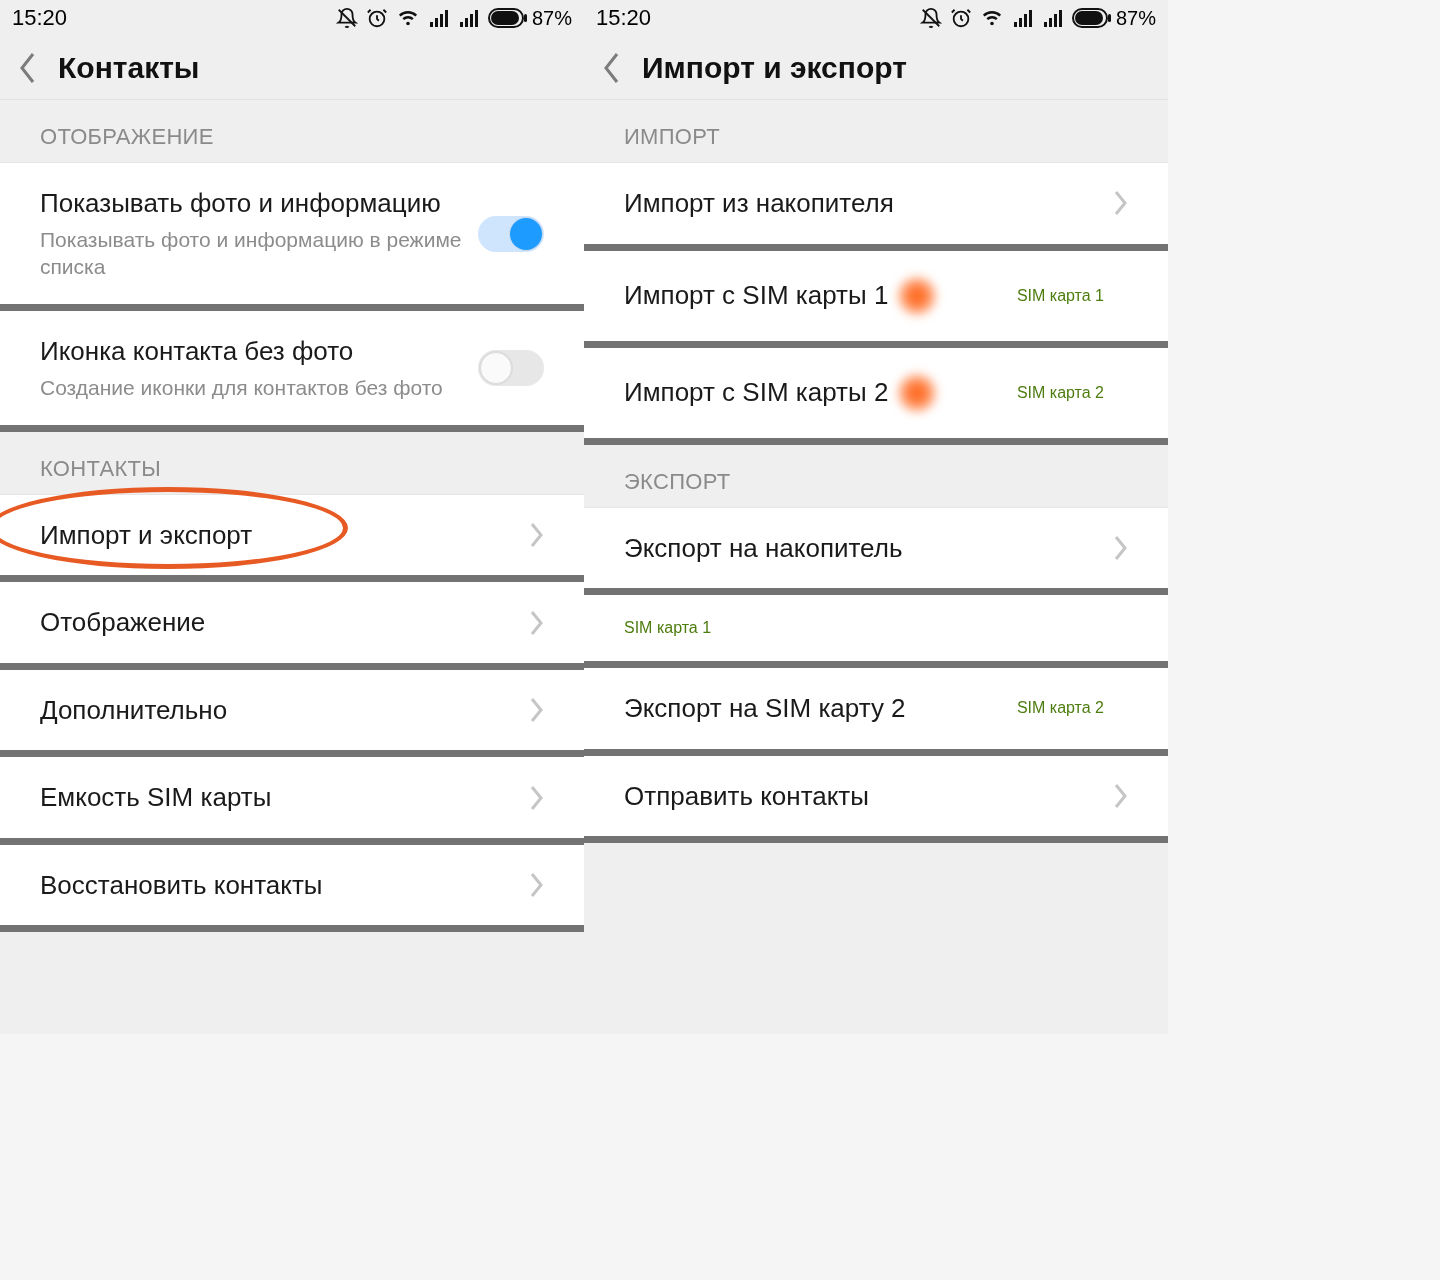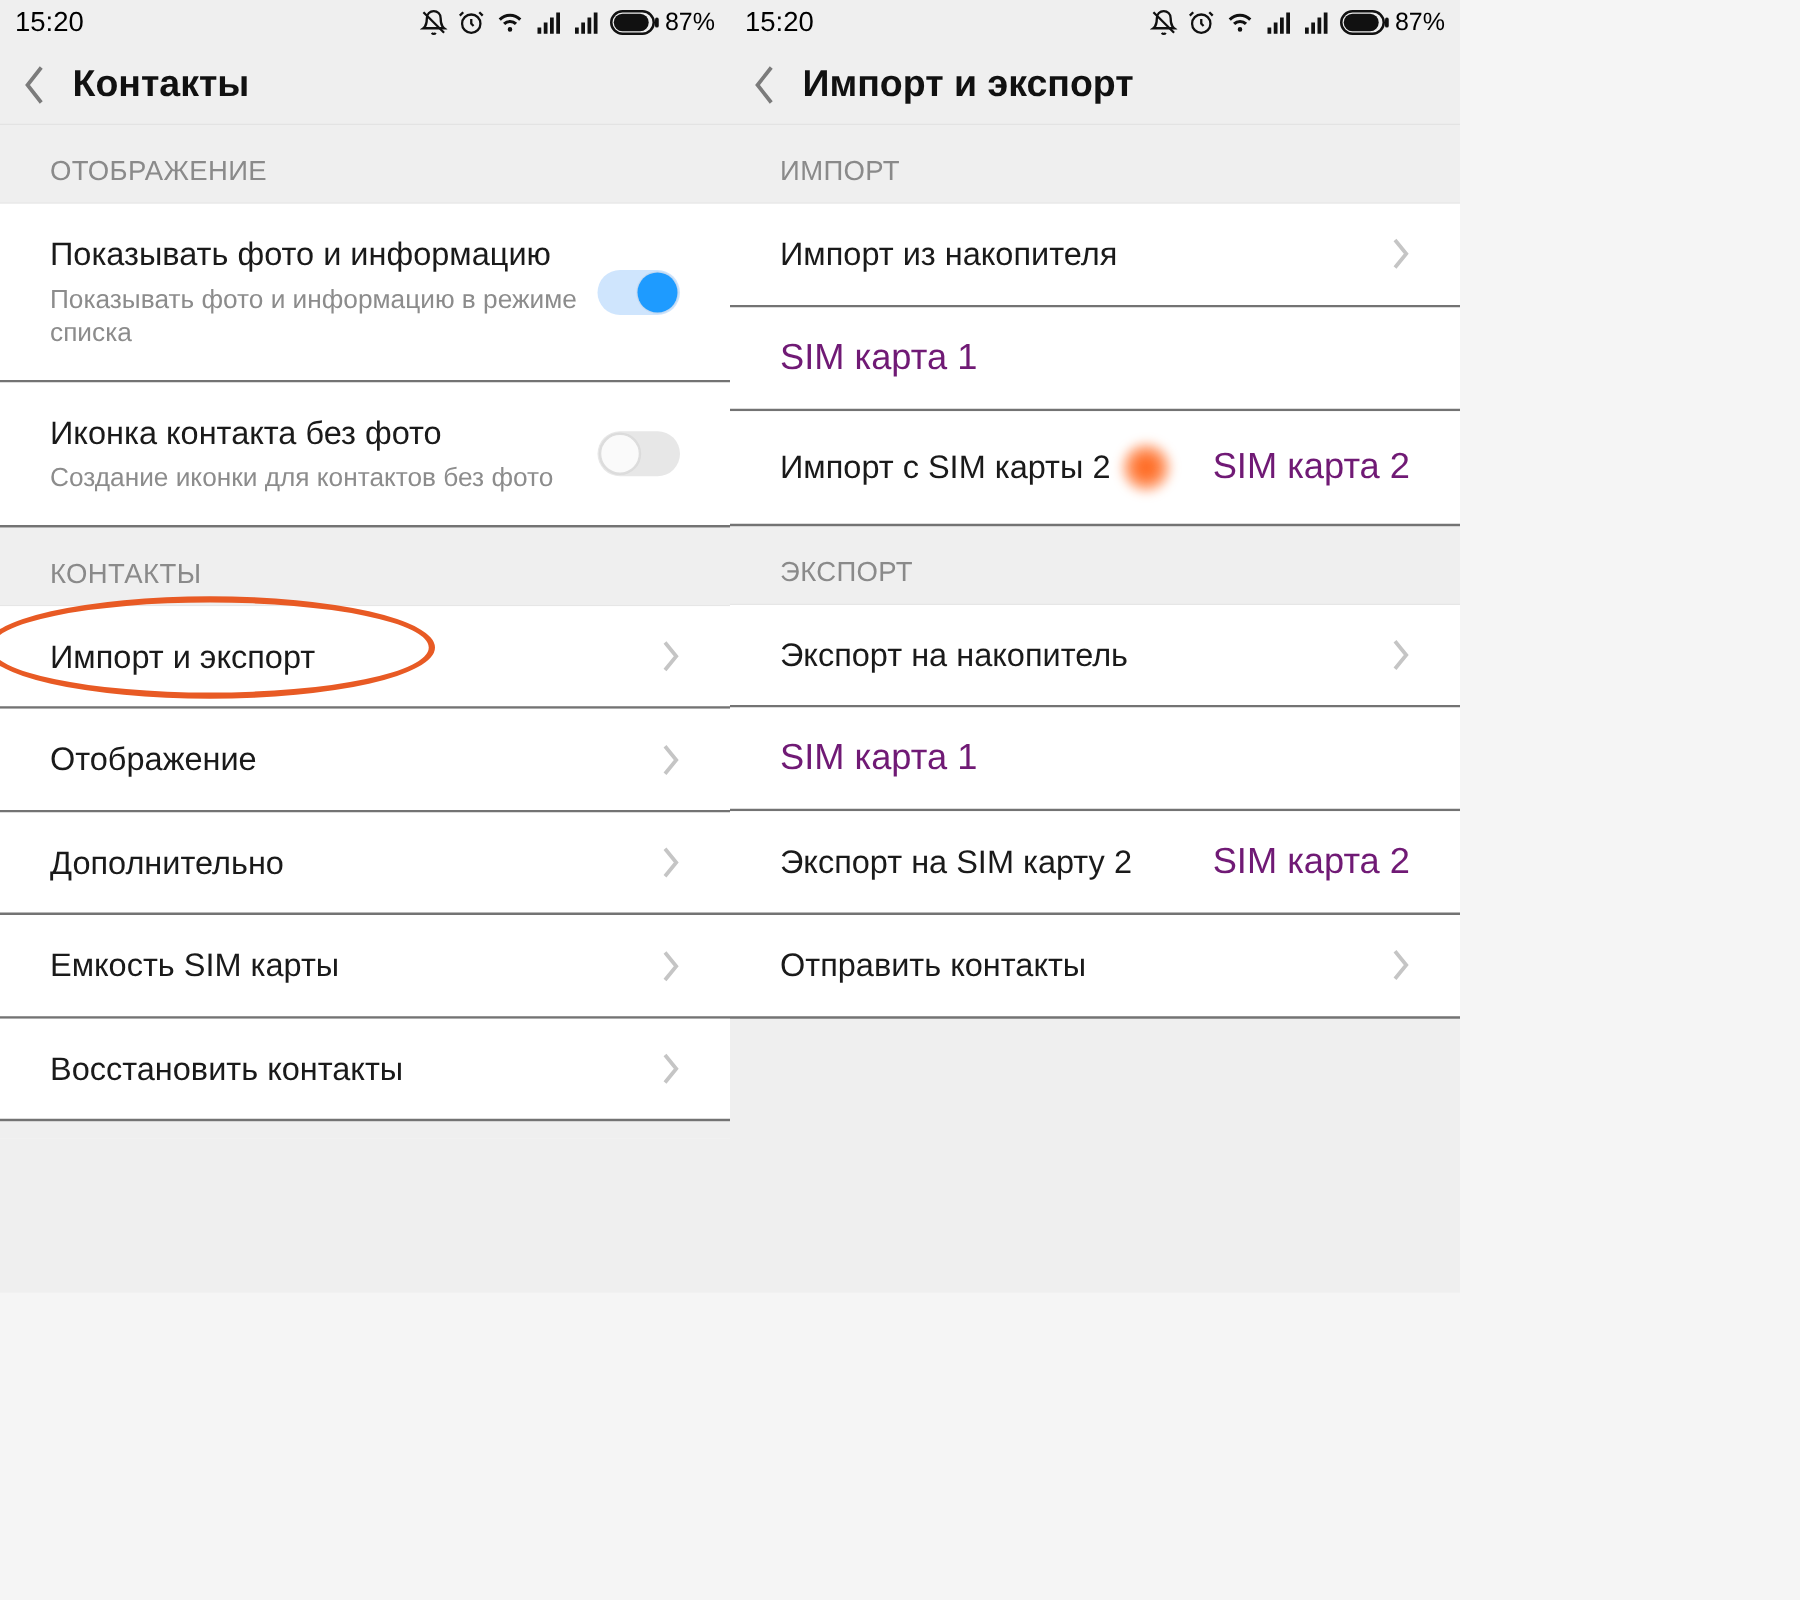--- a/index.html
+++ b/index.html
@@ -68,27 +68,27 @@
     border-bottom:1px solid #e6e6e6;
   }
   .section-spacer { height:14px; background:#efefef; }
 
   .row {
     display:flex;
     align-items:center;
     justify-content:space-between;
     padding: 24px 40px;
     background:#fff;
-    border-bottom:2px solid #737373;
+    border-bottom:7px solid #737373;
     position:relative;
   }
   .row-left { flex:1; min-width:0; display:flex; align-items:center; gap:6px; }
   .row-title { font-size: 26px; color:#1a1a1a; line-height:1.25; }
   .row-subtitle { font-size: 21px; color:#8c8c8c; margin-top:0; line-height:1.3; }
-  .row-right-text { font-size:29px; color:#701a75; margin-right:0; white-space:nowrap; }
+  .row-right-text { font-size:16px; color:#4d7c0f; margin-right:24px; white-space:nowrap; }
   .chevron { color:#c5c5c5; }
 
   
   .toggle {
     width:66px; height:36px; border-radius:18px; position:relative;
     background:#cfe5fd; flex:none;
   }
   .toggle .knob {
     position:absolute; top:2px; width:32px; height:32px; border-radius:50%;
     background:#1e9bff; box-shadow:0 0 0 1px rgba(0,0,0,.05);
@@ -301,20 +301,24 @@
       <div class="row">
         <div class="row-left">
             <span class="row-title">Импорт из накопителя</span>
           </div>
         <svg class="chevron" width="14" height="26" viewBox="0 0 14 26" fill="none" stroke="#c5c5c5" stroke-width="3">
             <polyline points="2,2 11,13 2,24"></polyline>
           </svg>
       </div>
 
       <div class="row">
+        <div class="row-left">
+          <span class="row-title">Импорт с SIM карты 1</span>
+          <div class="glow-dot"></div>
+        </div>
         <span class="row-right-text">SIM карта 1</span>
       </div>
 
       <div class="row">
         <div class="row-left">
           <span class="row-title">Импорт с SIM карты 2</span>
           <div class="glow-dot"></div>
         </div>
         <span class="row-right-text">SIM карта 2</span>
       </div>

